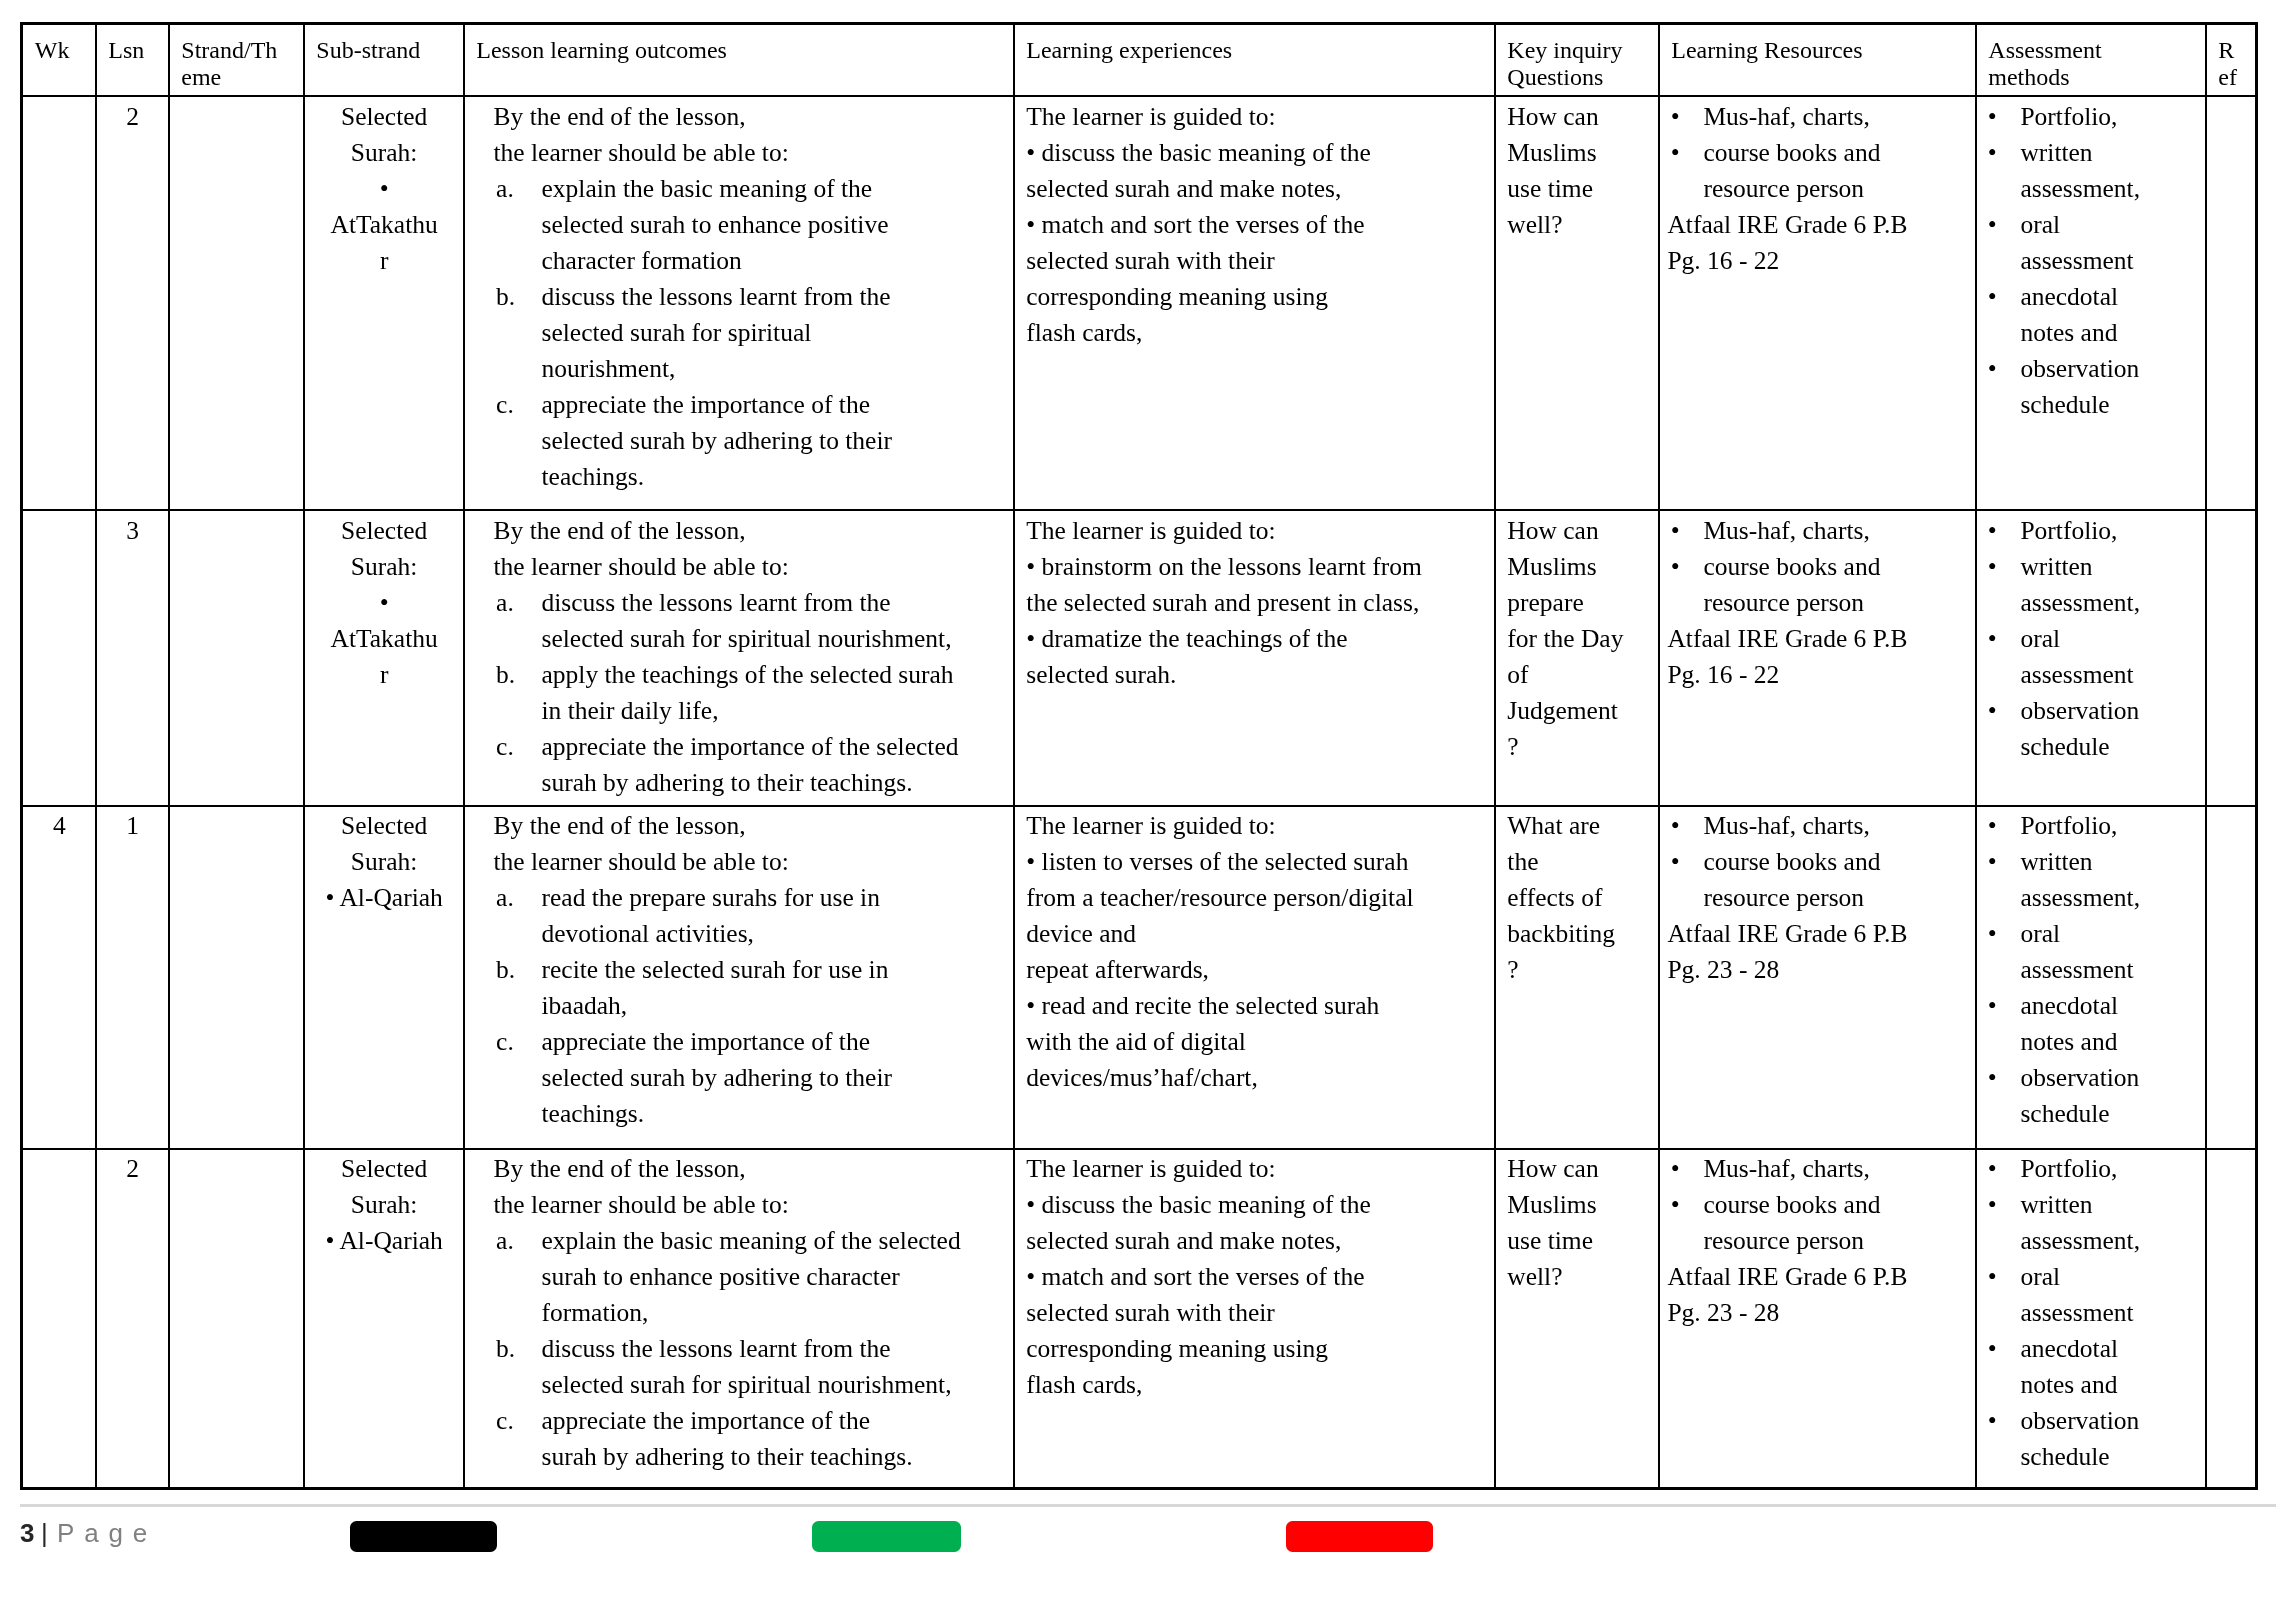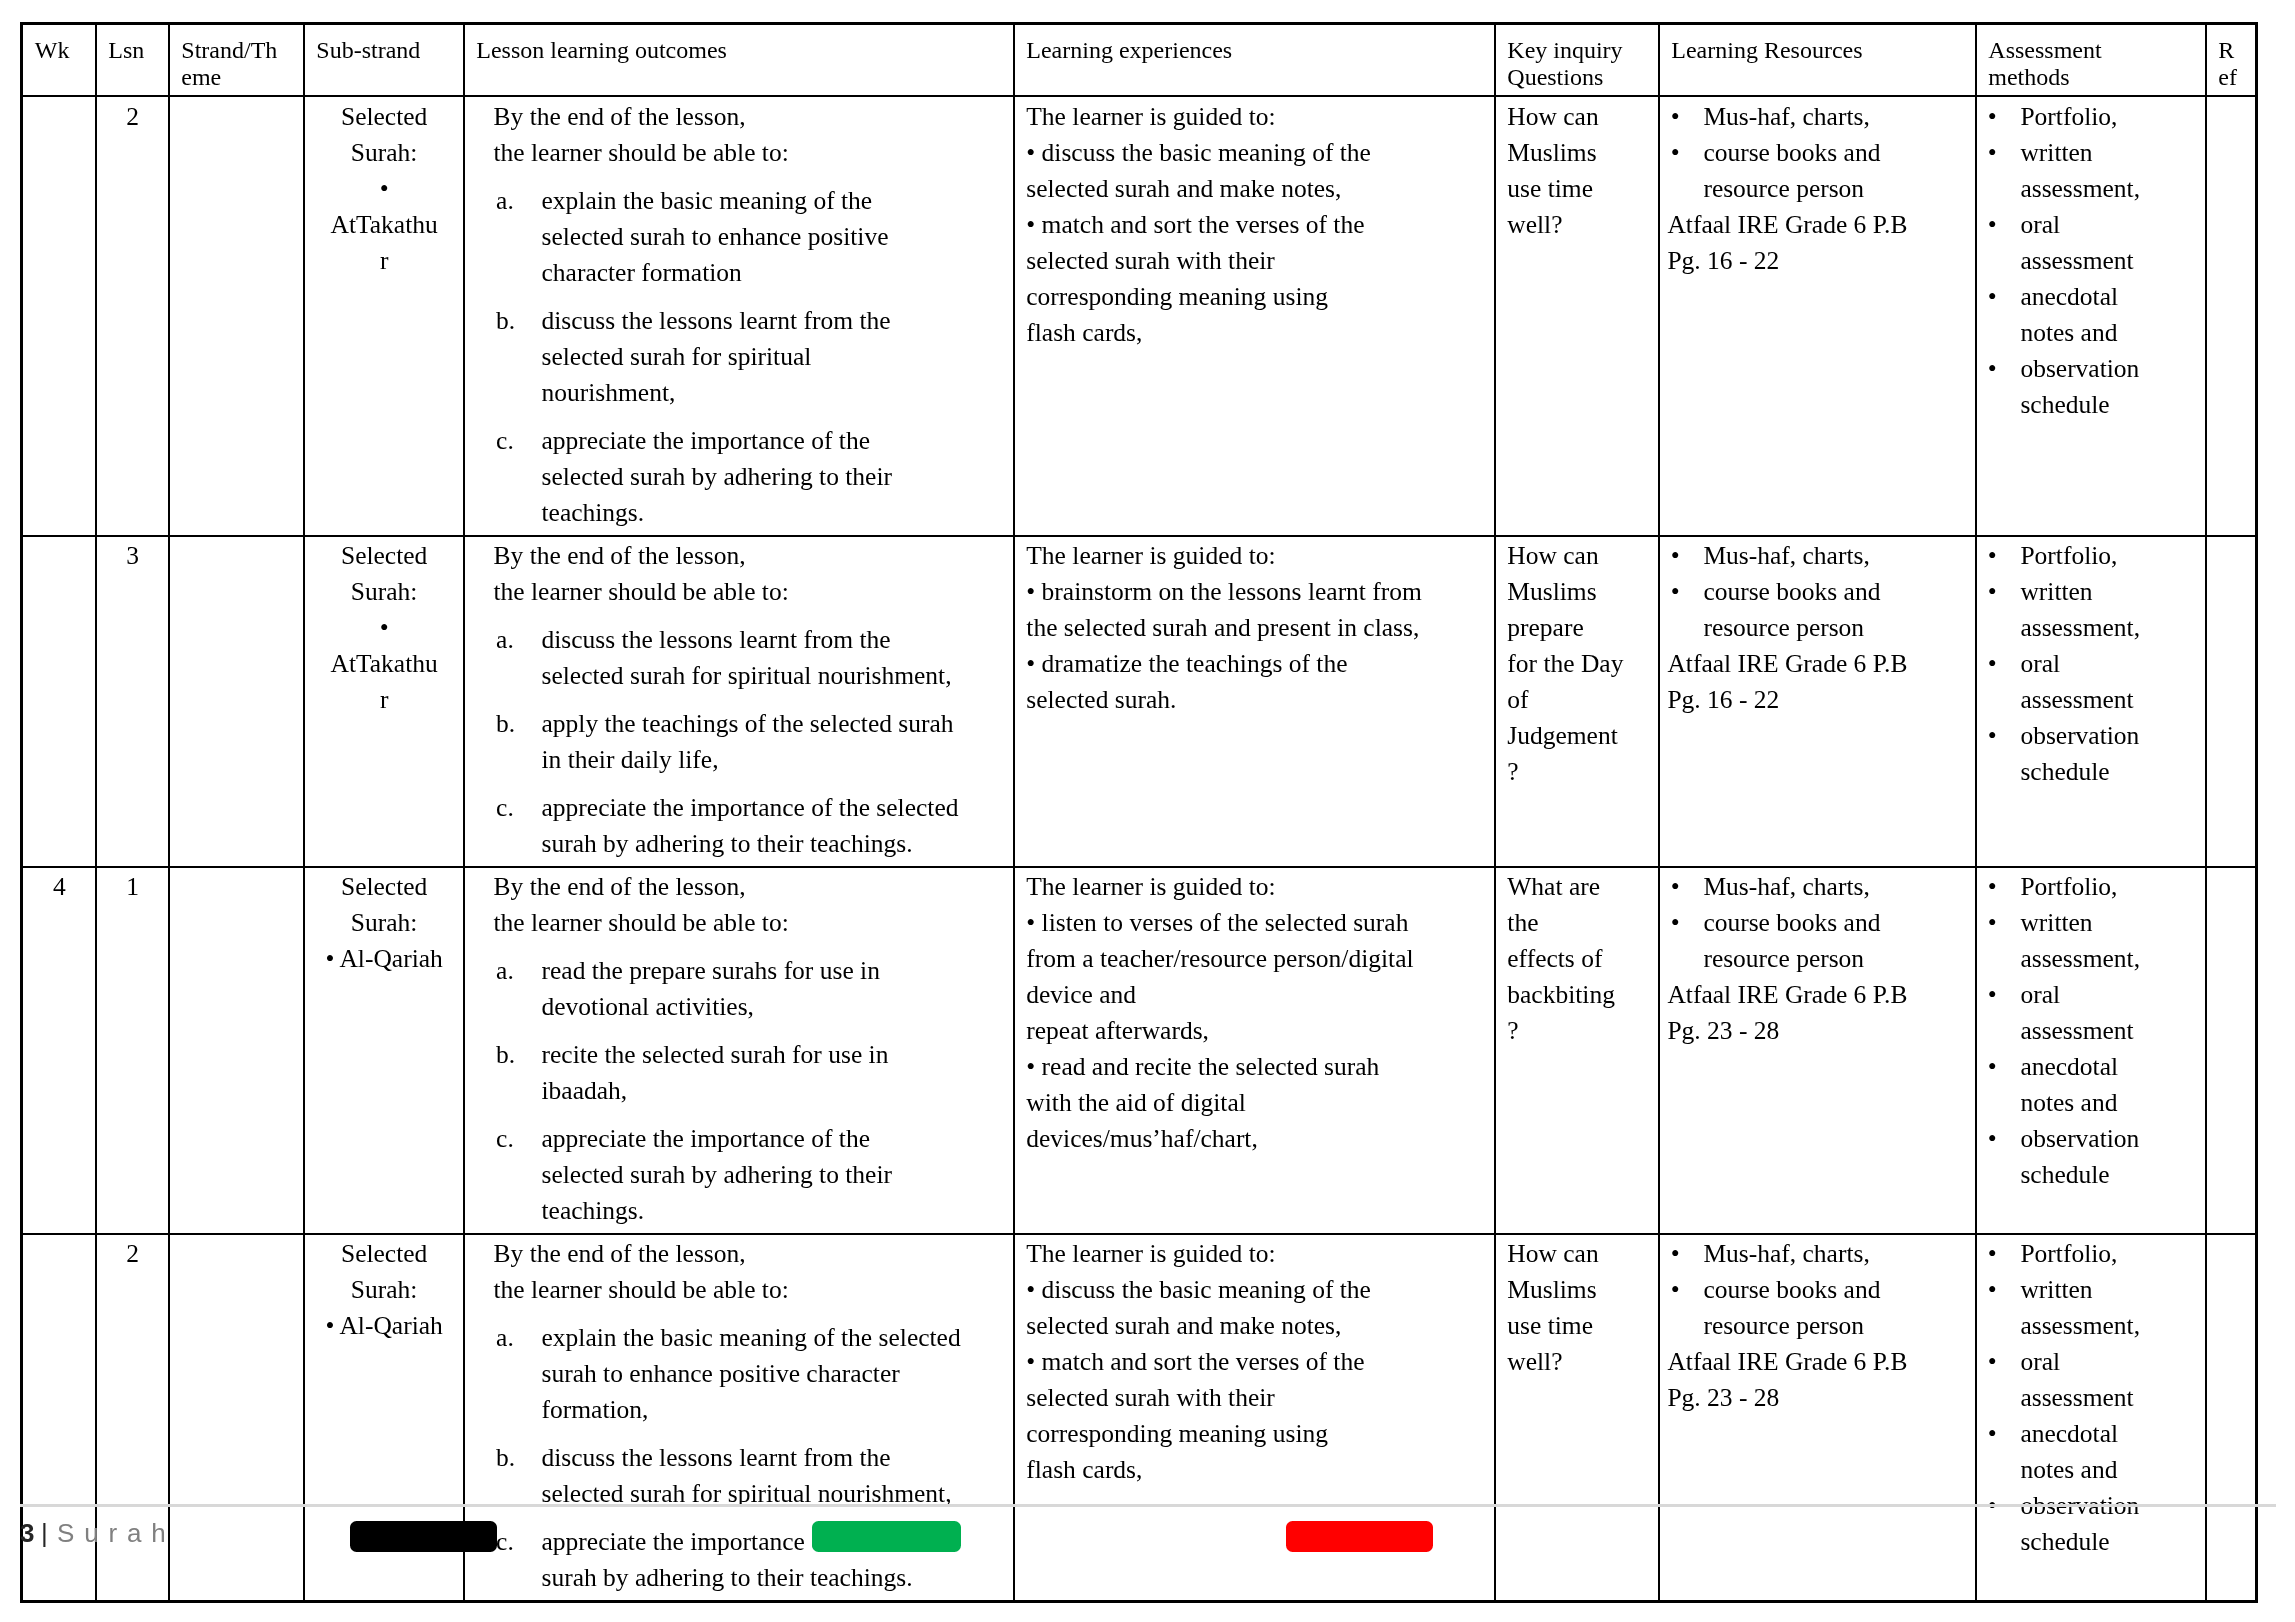--- a/index.html
+++ b/index.html
@@ -12,21 +12,21 @@
   th,td{vertical-align:top;padding:1.3px 10.5px 3.9px 11.8px;font-weight:normal;overflow:hidden;}
   tr.hdr th{font-size:24px;line-height:27.5px;padding-top:12px;text-align:left;}
   th.ctr{text-align:center;}
   td{font-size:25.5px;line-height:36px;}
   .pre{white-space:pre;display:block;}
   .c-wk,.c-lsn{text-align:center;}
   .c-sub{text-align:center;}
   .out-intro{white-space:pre;display:block;}
   .out-item{position:relative;padding-left:48px;}
   .out-label{position:absolute;left:2.6px;top:0;}
-  .out-text{display:block;white-space:pre;margin-top:12px;}
+  .out-text{display:block;white-space:pre;}
   .b-item{position:relative;padding-left:36px;}
   .b-dot{position:absolute;left:3.3px;top:0;}
   .b-text{display:block;white-space:pre;}
   td.c-res{padding-left:7.9px;}
   td.c-ass{padding-left:7.9px;}
   td.c-out{padding-left:29px;}
   
   .footer-rule{position:absolute;left:19.6px;top:1504px;width:2256px;height:2.6px;background:#d8d8d8;}
   .footer-text{position:absolute;left:20px;top:1518px;font-family:"Liberation Sans",sans-serif;
                font-size:26px;line-height:30px;color:#808080;}
@@ -449,20 +449,20 @@
 schedule</span>
             </div>
       </td>
       <td></td>
     </tr>
   </tbody>
     </table>
 
   <div class="footer-rule"></div>
   <div class="footer-text">
-    <span class="num">3</span><span class="sep">|</span><span class="pg">Surah</span>
+    <span class="num">3</span><span class="sep">|</span><span class="pg">Page</span>
   </div>
   <div class="bar bar-black" style="background: rgb(0, 0, 0);"></div>
   <div class="bar bar-green" style="background: rgb(0, 176, 80);"></div>
   <div class="bar bar-red" style="background: rgb(255, 0, 0);"></div>
 
 </div>
 
 
 </body></html>

